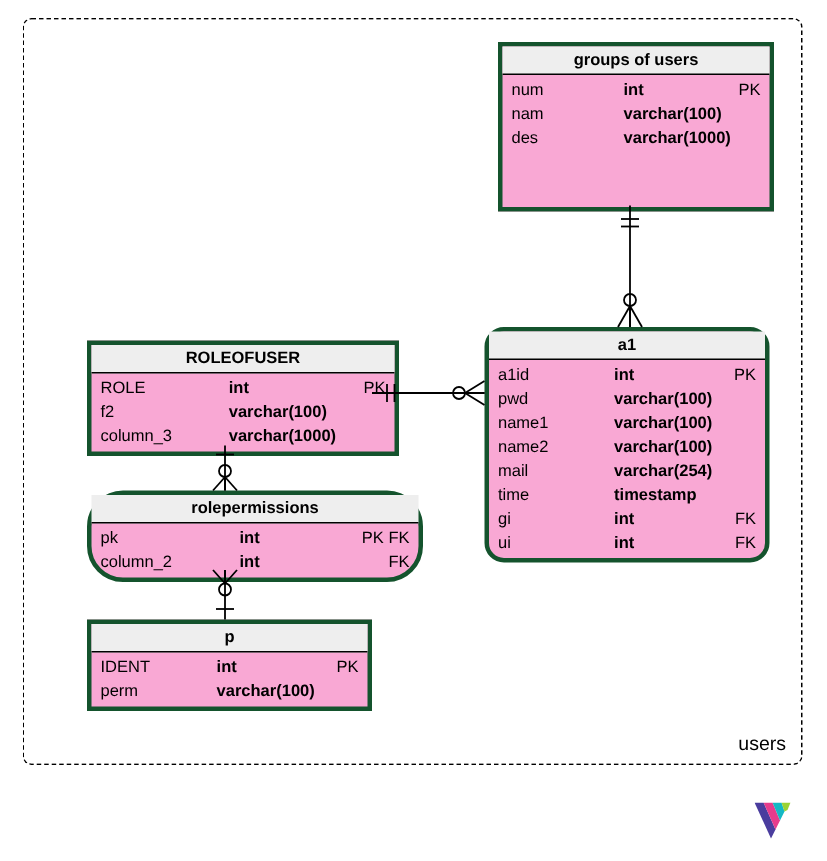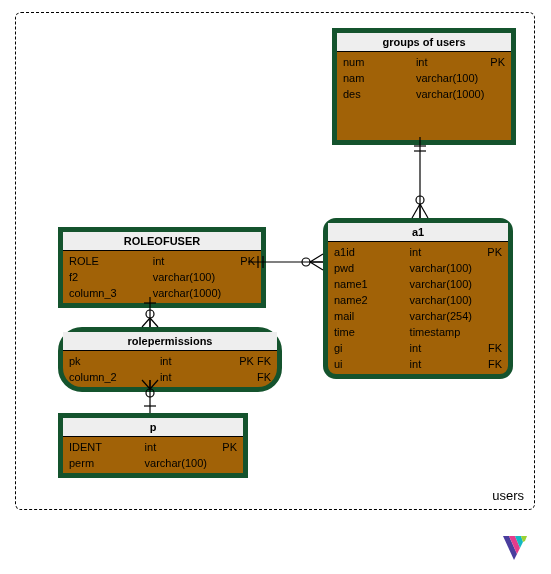--- a/index.html
+++ b/index.html
@@ -24,41 +24,41 @@
   }
   .area-label {
     position: absolute;
     right: 10px;
     bottom: 6px;
     font-weight: normal;
     font-size: 13px;
   }
   .entity {
     position: absolute;
-    border: 5px solid #14532d;
-    background: #a16207;
+    border: 3px solid #14532d;
+    background: #f9a8d4;
   }
   .entity-header {
     background: #eee;
     border-bottom: 1px solid #000;
     text-align: center;
     font-weight: bold;
     padding: 3px 4px;
     font-size: 11px;
   }
   .entity-body {
     padding: 2px 0;
   }
   .row {
     display: flex;
     padding: 1px 6px;
     line-height: 14px;
   }
   .col-name { flex: 0 0 45%; }
-  .col-type { flex: 1 1 auto; }
+  .col-type { flex: 1 1 auto; font-weight: bold; }
   .col-key  { flex: 0 0 24px; text-align: right; }
   .brand {
     position: absolute;
     right: 20px;
     bottom: 10px;
     display: flex;
     align-items: center;
     gap: 6px;
   }
   .brand-text {

